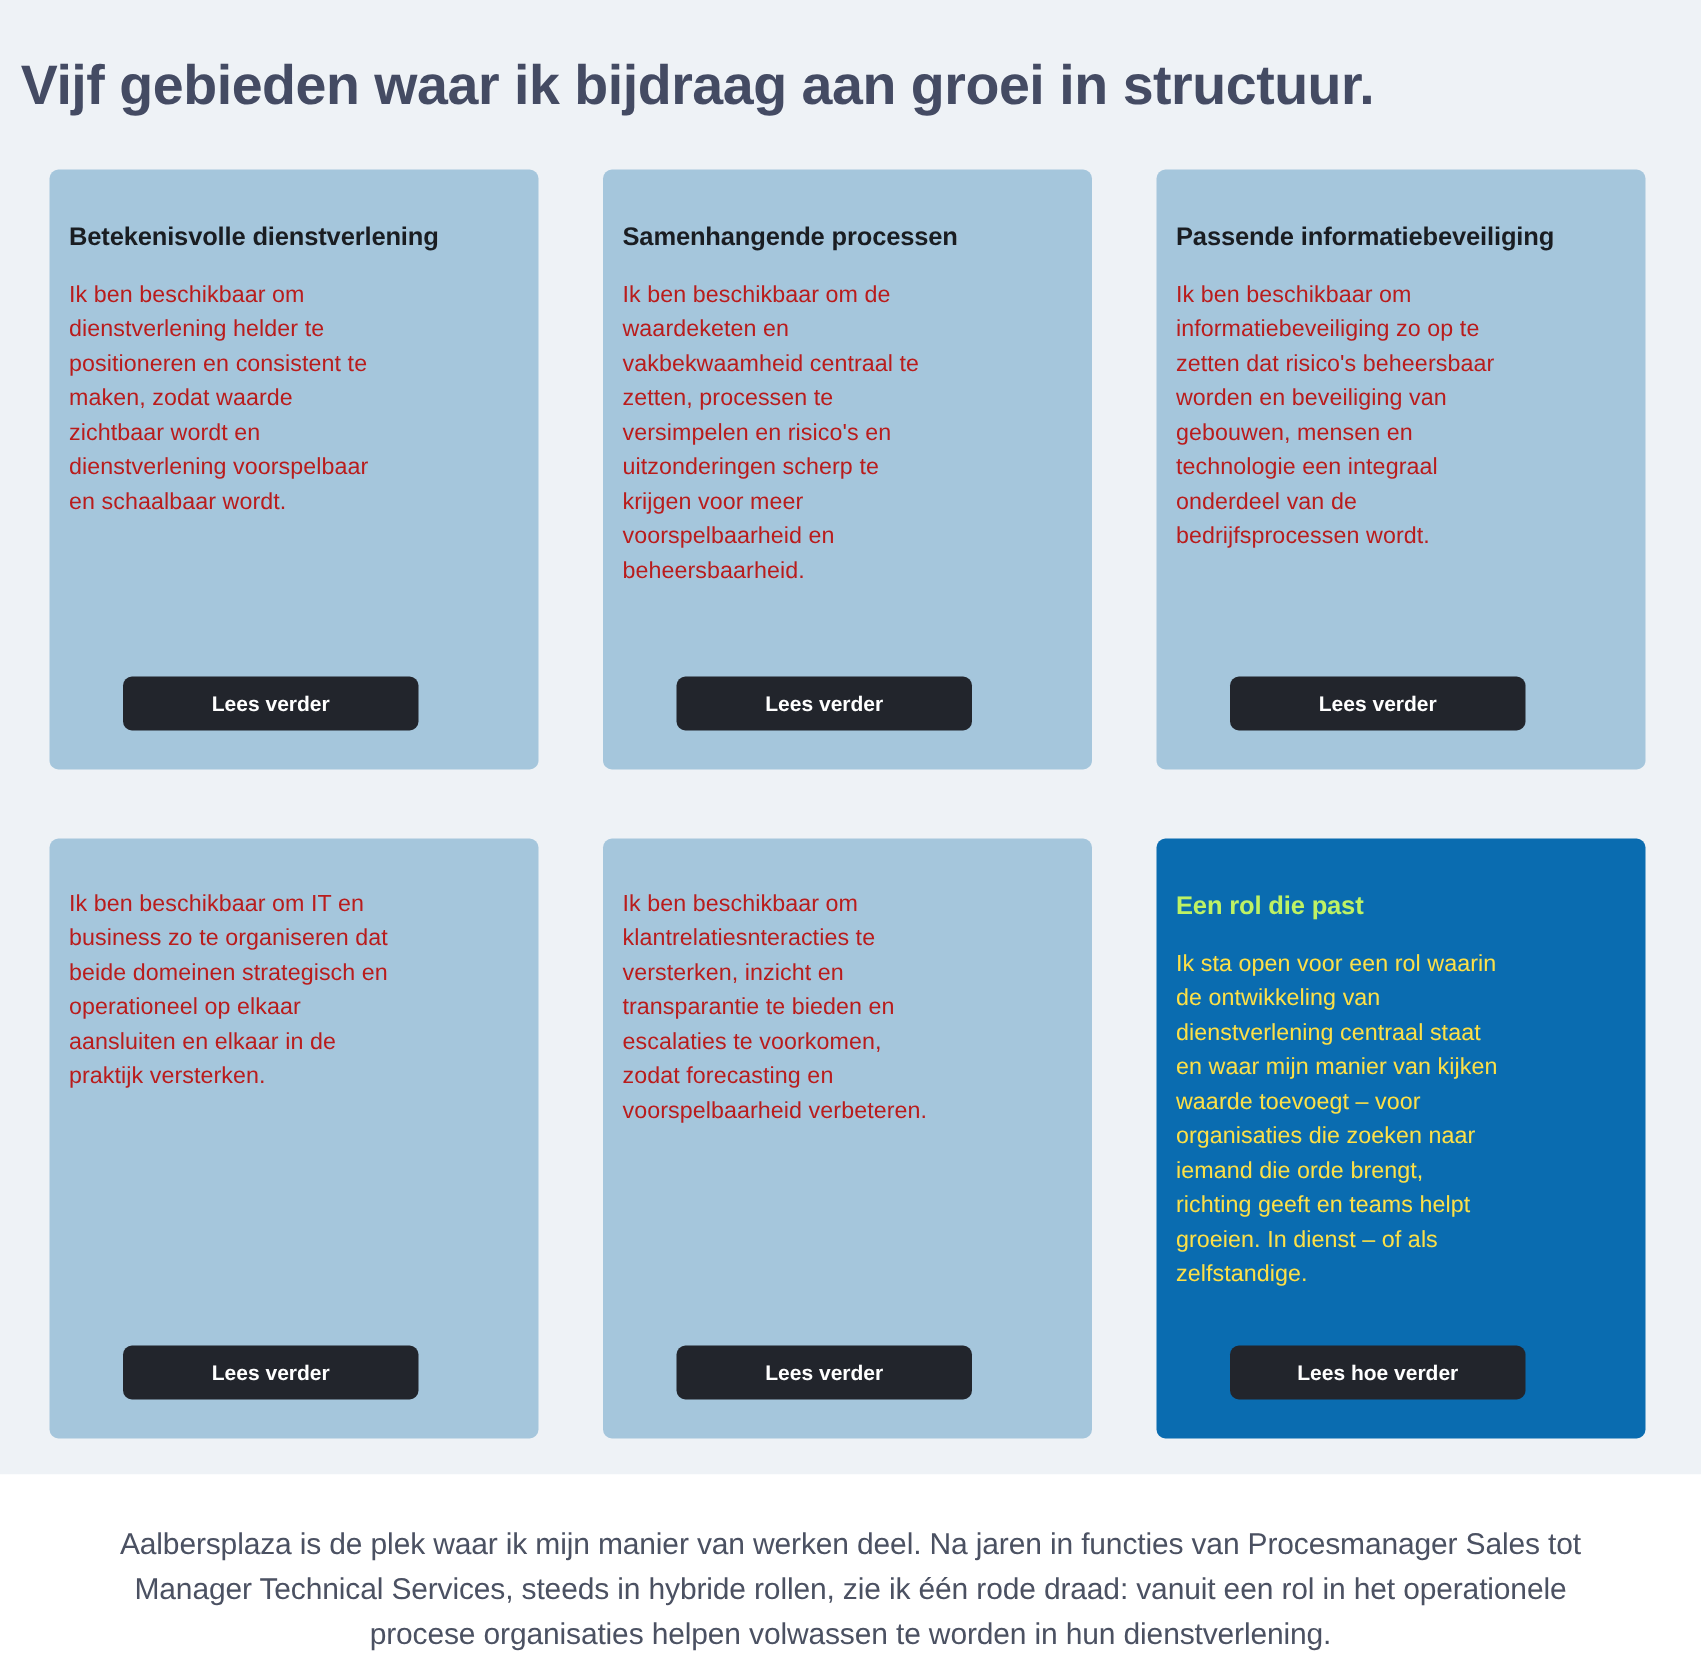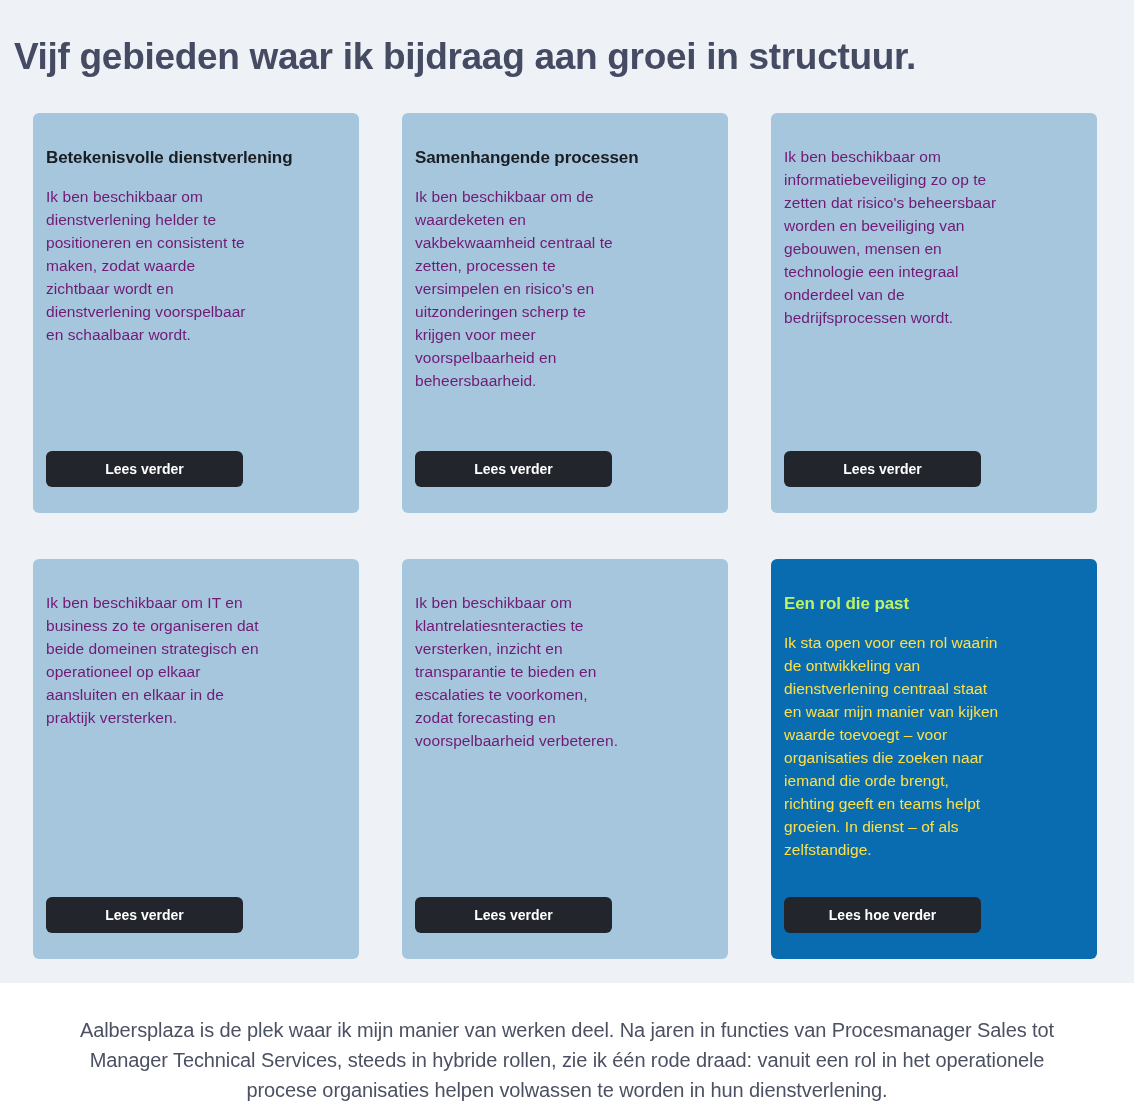--- a/index.html
+++ b/index.html
@@ -73,21 +73,21 @@
     margin-bottom: 14px;
   }
 
   .card.card-accent .card-title {
     color: #bef264;
   }
 
   .card-body {
     font-size: 15.5px;
     line-height: 23px;
-    color: #701a75;
+    color: #b91c1c;
     letter-spacing: 0.05px;
     max-width: 215px;
   }
 
   .card.card-accent .card-body {
     color: #fde047;
     max-width: 215px;
   }
 
   .card-cta-wrap {
@@ -101,20 +101,21 @@
     height: 36px;
     line-height: 36px;
     background: #22252c;
     color: #ffffff;
     font-size: 14px;
     font-weight: bold;
     border: none;
     border-radius: 6px;
     cursor: pointer;
     font-family: "Liberation Sans", sans-serif;
+    margin-left: 36px;
   }
 
   
   .footer {
     position: absolute;
     left: 0;
     top: 983px;
     width: 1134px;
     height: 121px;
     background: #ffffff;
@@ -149,20 +150,21 @@
         </div>
       </div>
       <div class="card">
         <div class="card-title">Samenhangende processen</div>
         <div class="card-body">Ik ben beschikbaar om de waardeketen en vakbekwaamheid centraal te zetten, processen te versimpelen en risico's en uitzonderingen scherp te krijgen voor meer voorspelbaarheid en beheersbaarheid.</div>
         <div class="card-cta-wrap">
           <button class="card-cta">Lees verder</button>
         </div>
       </div>
       <div class="card">
+        <div class="card-title">Passende informatiebeveiliging</div>
         <div class="card-body">Ik ben beschikbaar om informatiebeveiliging zo op te zetten dat risico's beheersbaar worden en beveiliging van gebouwen, mensen en technologie een integraal onderdeel van de bedrijfsprocessen wordt.</div>
         <div class="card-cta-wrap">
           <button class="card-cta">Lees verder</button>
         </div>
       </div>
       <div class="card">
         <div class="card-body">Ik ben beschikbaar om IT en business zo te organiseren dat beide domeinen strategisch en operationeel op elkaar aansluiten en elkaar in de praktijk versterken.</div>
         <div class="card-cta-wrap">
           <button class="card-cta">Lees verder</button>
         </div>

